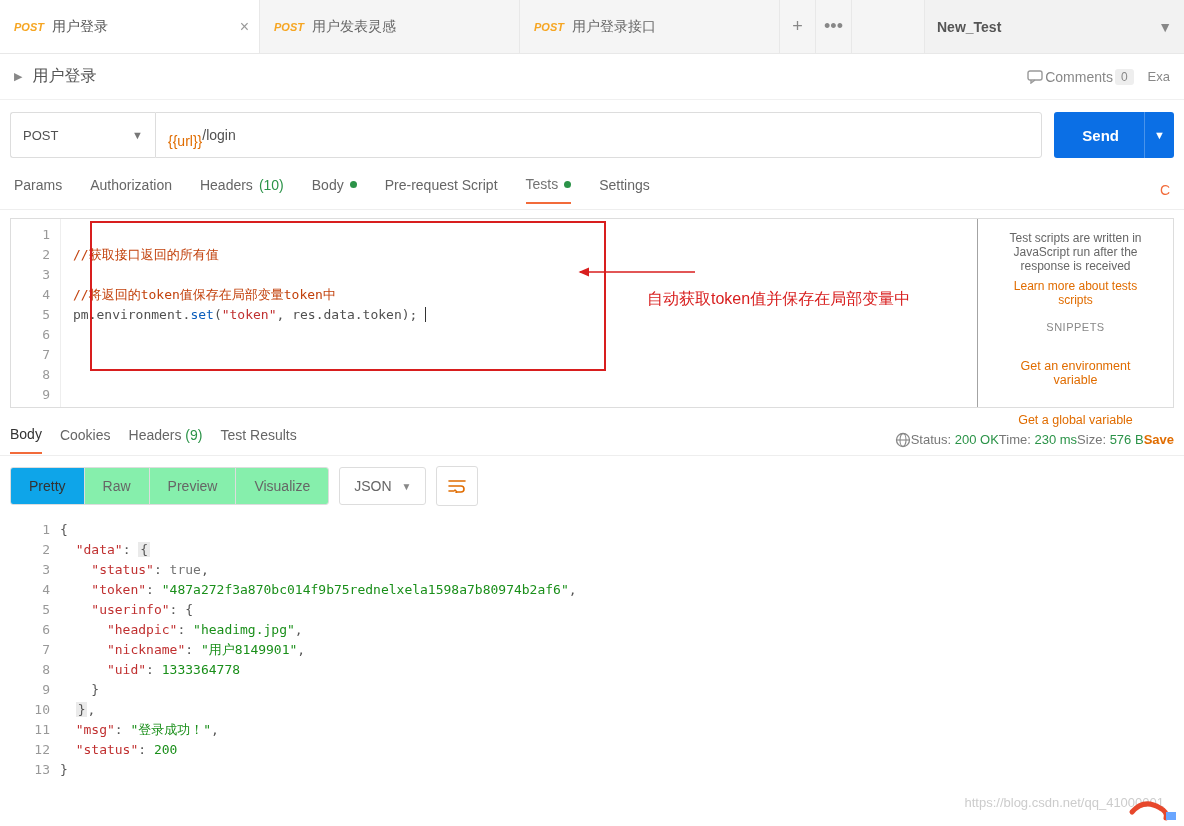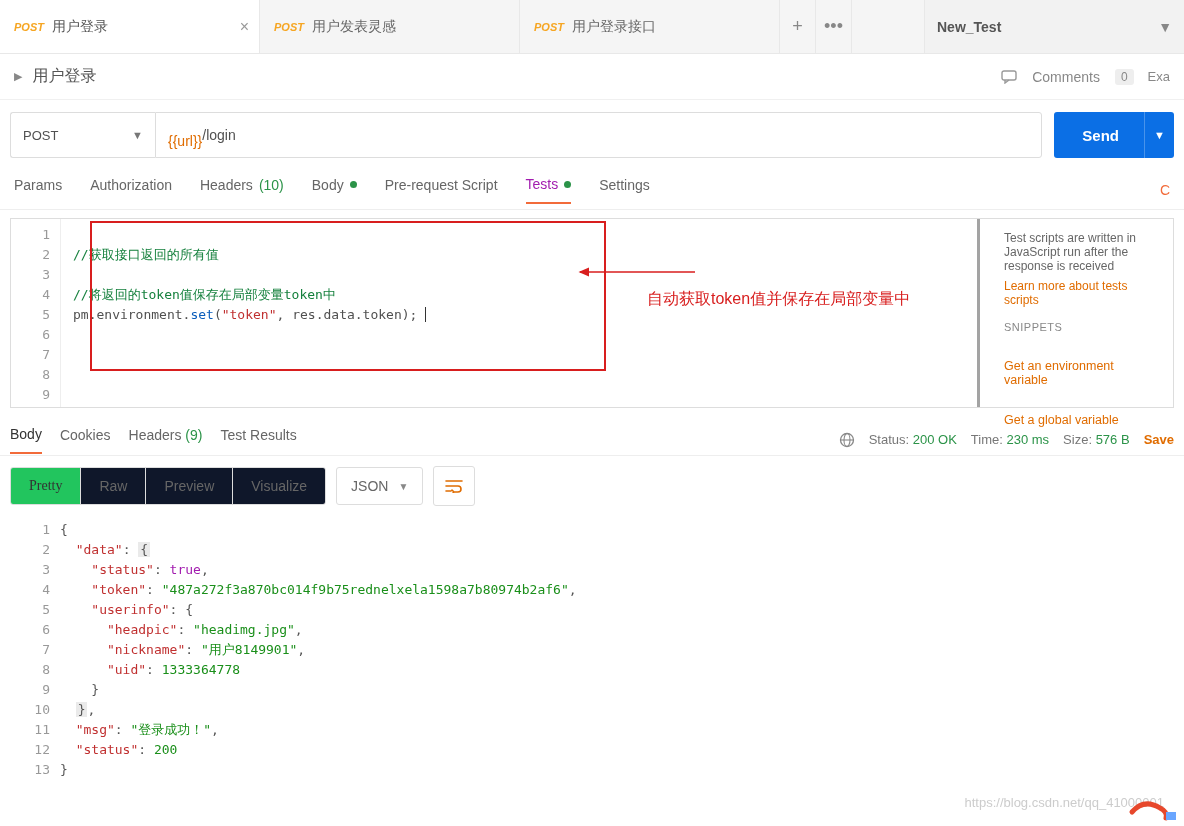--- a/index.html
+++ b/index.html
@@ -16,83 +16,83 @@
 .tab-actions { display: flex; align-items: center; }
 .tab-btn { width: 36px; display: flex; align-items: center; justify-content: center; border-right: 1px solid #e8e8e8; color: #888; font-size: 18px; cursor: pointer; height: 100%; }
 .env-select { margin-left: auto; width: 260px; background: #f2f2f2; display: flex; align-items: center; padding: 0 12px; justify-content: space-between; color: #555; font-weight: 600; font-size: 14px; border-left: 1px solid #e8e8e8; }
 .env-select .caret { color: #888; }
 
 
 .crumb-row { display: flex; align-items: center; padding: 12px 14px; gap: 10px; border-bottom: 1px solid #f0f0f0; }
 .crumb-caret { color: #888; font-size: 11px; }
 .crumb-title { font-size: 16px; color: #555; font-weight: 500; }
 .crumb-right { margin-left: auto; display: flex; align-items: center; gap: 14px; color: #888; }
-.comments-badge { display: flex; align-items: center; gap: 15px; font-size: 14px; }
+.comments-badge { display: flex; align-items: center; gap: 2px; font-size: 14px; }
 .badge-count { background: #eee; border-radius: 3px; padding: 1px 6px; font-size: 12px; }
 
 
 .req-row { display: flex; padding: 12px 10px; gap: 0; align-items: stretch; }
 .method-select { width: 145px; border: 1px solid #ddd; border-right: none; display: flex; align-items: center; padding: 0 12px; justify-content: space-between; border-radius: 3px 0 0 3px; height: 46px; }
 .method-select .caret { color: #777; font-size: 11px; }
 .url-input { flex: 1; border: 1px solid #ddd; border-radius: 0 3px 3px 0; height: 46px; display: flex; align-items: center; padding: 0 12px; font-size: 14px; }
 .var-token { color: #e06c00; margin-top: 12px; }
 .send-btn { margin-left: 12px; background: #0b6fe5; color: #fff; display: flex; align-items: center; justify-content: center; padding: 0 28px; height: 46px; border-radius: 3px; font-weight: 600; font-size: 15px; cursor: pointer; }
 .send-caret { width: 30px; background: #0b6fe5; border-left: 1px solid rgba(255,255,255,.25); display: flex; align-items: center; justify-content: center; border-radius: 0 3px 3px 0; color: #fff; font-size: 11px; margin-left: -3px; }
 
 
 .subtabs { display: flex; padding: 0 14px; gap: 28px; border-bottom: 1px solid #eee; height: 40px; align-items: center; }
 .subtab { color: #666; font-size: 14px; padding-bottom: 10px; cursor: pointer; display: flex; align-items: center; gap: 6px; }
-.subtab.active { color: #a21caf; border-bottom: 2px solid #f26b3a; margin-bottom: -1px; }
+.subtab.active { color: #737373; border-bottom: 2px solid #f26b3a; margin-bottom: -1px; }
 .count-badge { color: #2b9348; }
 .dot { width: 7px; height: 7px; background: #2b9348; border-radius: 50%; display: inline-block; }
 .subtabs .right-warn { margin-left: auto; color: #f26b3a; font-size: 14px; }
 
 
 .editor-wrap { display: flex; border: 1px solid #ddd; margin: 8px 10px 0; height: 190px; position: relative; }
 .gutter { width: 50px; text-align: right; padding: 6px 10px; color: #999; font-family: Consolas, monospace; font-size: 13px; line-height: 20px; border-right: 1px solid #eee; }
 .code { flex: 1; padding: 6px 12px; font-family: Consolas, monospace; font-size: 13px; line-height: 20px; position: relative; }
-.code .comment { color: #15803d; margin-top: 44px; }
+.code .comment { color: #c2410c; margin-top: 44px; }
 .code .kw { color: #1060c0; }
 .code .obj { color: #0a5dbb; }
 .code .str { color: #c03030; }
 .red-box { position: absolute; border: 2px solid #d81e1e; left: 29px; top: 2px; width: 516px; height: 150px; pointer-events: none; }
 .arrow { position: absolute; left: 514px; top: 45px; pointer-events: none; }
 .annot-text { position: absolute; left: 586px; top: 70px; color: #d81e1e; font-size: 16px; font-family: "Microsoft YaHei", Arial; }
 
-.side-panel { width: 196px; border-left: 3px solid #a3a3a3; padding: 12px 24px; font-size: 12px; color: #666; }
+.side-panel { width: 196px; border-left: 1px solid #a3a3a3; padding: 12px 24px; font-size: 12px; color: #666; text-align: center; }
 .side-panel .desc { margin-bottom: 6px; }
 .side-panel .link { color: #e06c00; margin-bottom: 14px; display: block; }
 .side-panel .heading { color: #888; font-size: 11px; letter-spacing: .5px; margin-bottom: 10px; }
 .snippet { color: #e06c00; margin-bottom: 14px; cursor: pointer; font-size: 12.5px; margin-top: 26px; }
 
 
 .resp-tabs { display: flex; padding: 10px 10px 0; gap: 18px; border-bottom: 1px solid #eee; align-items: center; height: 42px; margin-top: 6px; }
 .resp-tab { color: #666; font-size: 14px; padding-bottom: 10px; cursor: pointer; }
 .resp-tab.active { color: #333; border-bottom: 2px solid #f26b3a; margin-bottom: -1px; }
-.resp-right { margin-left: auto; display: flex; gap: 14px; align-items: center; font-size: 13px; color: #777; }
+.resp-right { margin-left: auto; display: flex; align-items: center; font-size: 13px; color: #777; }
 .resp-right .ok { color: #2b9348; }
 .save-link { color: #e06c00; font-weight: 700; cursor: pointer; }
 .globe { color: #888; }
 
 
 .resp-toolbar { display: flex; padding: 10px 10px; gap: 0; align-items: center; }
 .seg { display: flex; border: 1px solid #ddd; border-radius: 3px; overflow: hidden; }
-.seg-btn { padding: 10px 18px; color: #666; font-size: 14px; cursor: pointer; border-right: 1px solid #ddd; background: #0f172a; }
+.seg-btn { padding: 10px 18px; color: #666; font-size: 14px; cursor: pointer; border-right: 1px solid #ddd; background: #86efac; }
 .seg-btn:last-child { border-right: none; }
-.seg-btn.active { background: #22c55e; color: #333; font-family: Liberation Serif, serif; }
+.seg-btn.active { background: #0ea5e9; color: #333; }
 .format-select { margin-left: 10px; border: 1px solid #ddd; border-radius: 3px; padding: 10px 14px; display: flex; align-items: center; gap: 10px; color: #666; font-size: 14px; }
 .wrap-btn { margin-left: 10px; width: 42px; height: 40px; border: 1px solid #ddd; border-radius: 3px; display: flex; align-items: center; justify-content: center; color: #e06c00; cursor: pointer; }
 
 
 .resp-code-wrap { display: flex; padding: 0 10px; }
 .resp-gutter { width: 50px; text-align: right; padding: 4px 10px; color: #999; font-family: Consolas, monospace; font-size: 13px; line-height: 20px; }
 .resp-code { flex: 1; padding: 4px 0; font-family: Consolas, monospace; font-size: 13px; line-height: 20px; }
 .resp-code .key { color: #c03030; }
 .resp-code .str2 { color: #1a8f1a; }
-.resp-code .bool { color: #a21caf; }
+.resp-code .bool { color: #737373; }
 .resp-code .num { color: #1a8f1a; }
 .resp-code .pun { color: #555; }
 .box-hl { background: #eaeaea; padding: 0 2px; }
 
 .watermark { position: absolute; bottom: 16px; right: 20px; color: #ccc; font-size: 13px; }
 .float-icon { position: absolute; bottom: 2px; right: 8px; width: 50px; height: 30px; }
 
 svg { display: block; }
 </style>
 </head>

